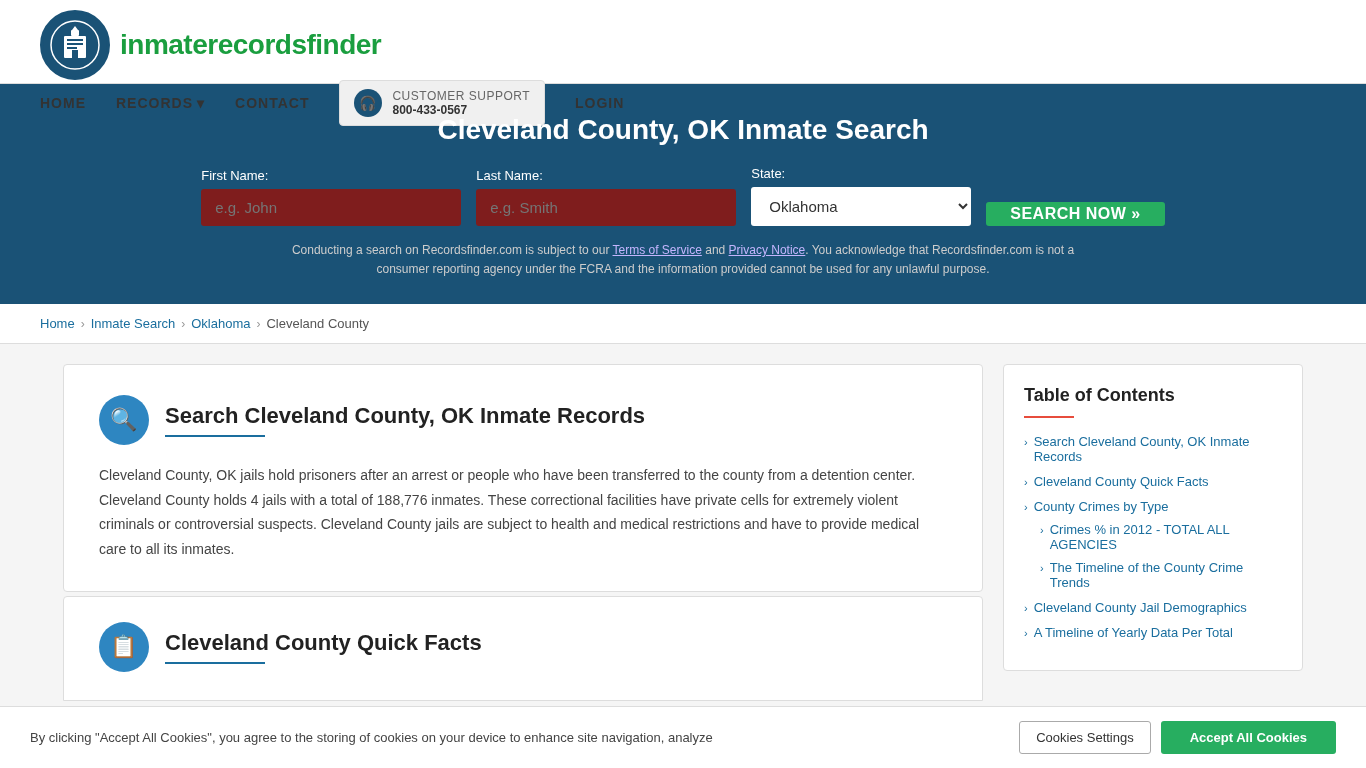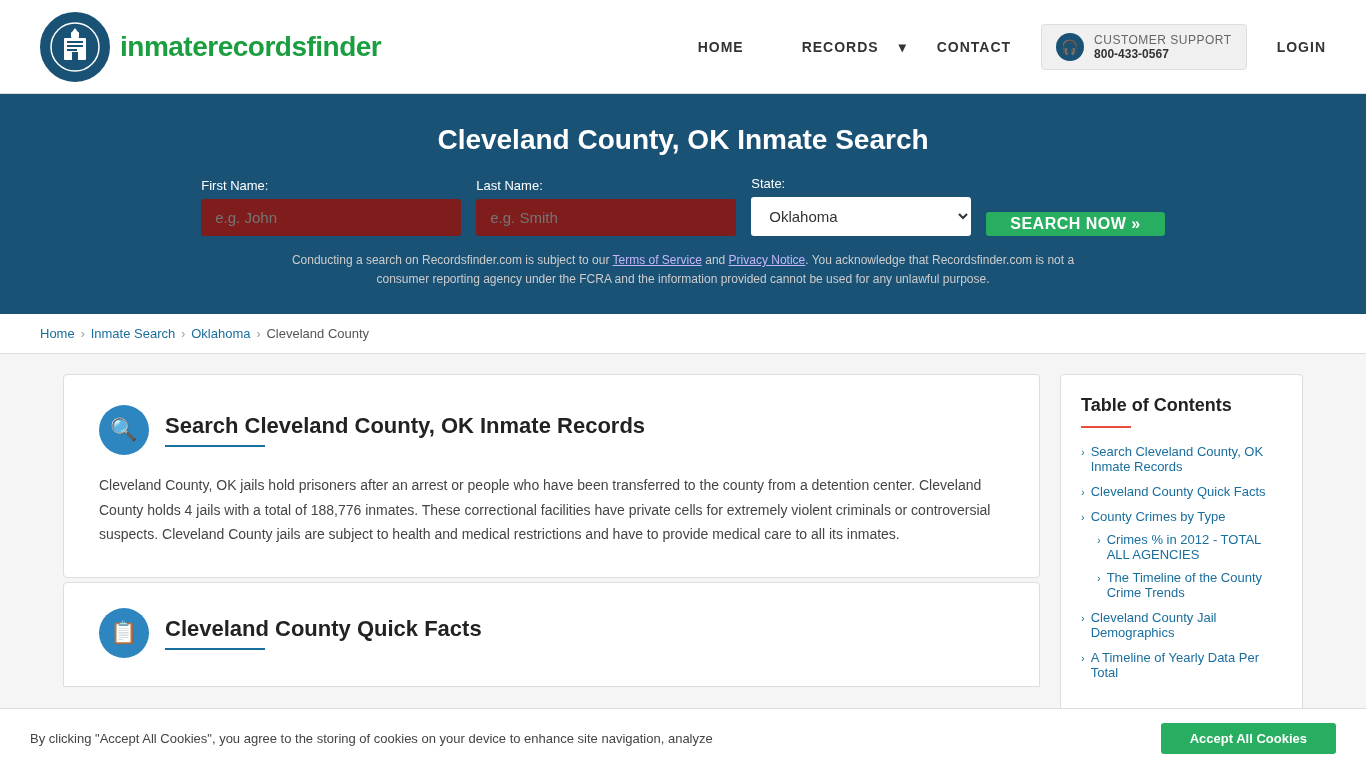--- a/index.html
+++ b/index.html
@@ -4,23 +4,24 @@
   <style>
     * { margin: 0; padding: 0; box-sizing: border-box; }
     body { font-family: Arial, sans-serif; font-size: 14px; color: #333; background: #f5f5f5; }
 
     
     .header {
       background: #fff;
       border-bottom: 1px solid #ddd;
       padding: 10px 40px;
       display: flex;
-      align-items: center;
+      align-items: flex-start;
       justify-content: space-between;
-      height: 94px;
+      height: 84px;
+      flex-direction: column;
     }
     .logo-area {
       display: flex;
       align-items: center;
       gap: 10px;
     }
     .logo-circle {
       width: 70px;
       height: 70px;
       border-radius: 50%;
@@ -50,22 +51,21 @@
       color: #333;
       text-decoration: none;
       font-weight: 700;
       font-size: 14px;
       letter-spacing: 1px;
       text-transform: uppercase;
     }
     .nav-records {
       display: flex;
       align-items: center;
-      gap: 20px;
-      margin-left: 28px;
+      gap: 4px;
     }
     .customer-support {
       display: flex;
       align-items: center;
       gap: 10px;
       background: #f0f0f0;
       border: 1px solid #ddd;
       border-radius: 4px;
       padding: 8px 14px;
     }
@@ -258,21 +258,21 @@
     .content-card-partial {
       background: #fff;
       border: 1px solid #ddd;
       border-radius: 4px 4px 0 0;
       padding: 25px 35px 10px;
       overflow: hidden;
     }
 
     
     .sidebar {
-      width: 243px;
+      width: 300px;
       flex-shrink: 0;
     }
     .toc-card {
       background: #fff;
       border: 1px solid #ddd;
       border-radius: 4px;
       padding: 20px 20px;
     }
     .toc-title {
       font-size: 18px;
@@ -522,15 +522,16 @@
         </li>
       </ul>
     </div>
   </aside>
 
 </div>
 
 <div class="cookie-banner">
   <p class="cookie-text">By clicking "Accept All Cookies", you agree to the storing of cookies on your device to enhance site navigation, analyze</p>
   <div class="cookie-buttons">
+    <button class="cookie-settings-btn">Cookies Settings</button>
     <button class="cookie-accept-btn">Accept All Cookies</button>
   </div>
 </div>
 
 </body></html>

